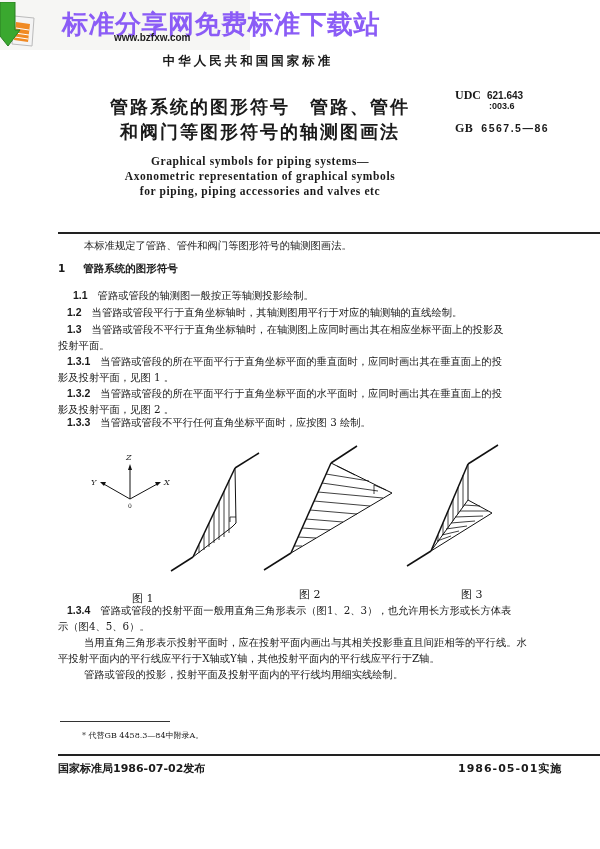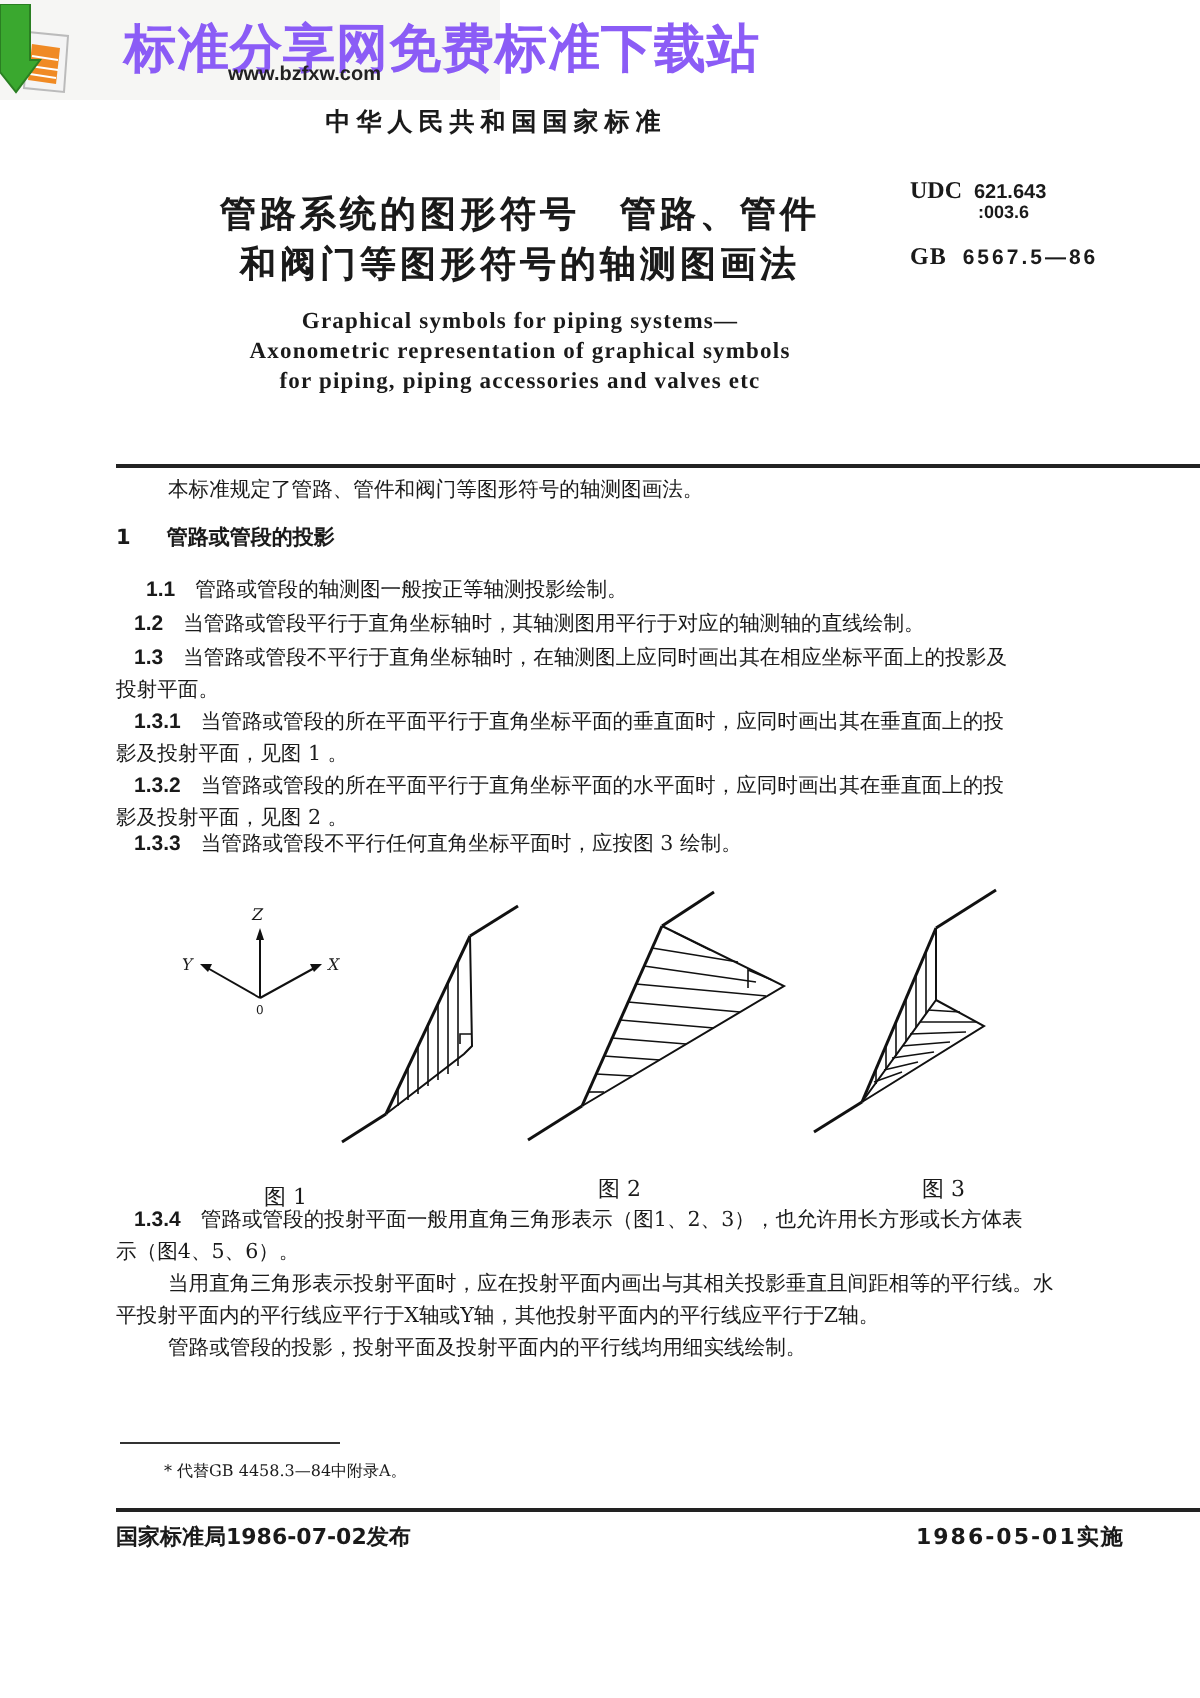--- a/index.html
+++ b/index.html
@@ -48,21 +48,21 @@
 <div class="abs title-en" style="top:170px;font-family:Liberation Serif, serif;">Axonometric representation of graphical symbols</div>
 <div class="abs title-en" style="top:185px;">for piping, piping accessories and valves etc</div>
 
 <div class="abs udc"><span>UDC</span><span class="n">621.643</span></div>
 <div class="abs udc2">:003.6</div>
 <div class="abs gb"><span>GB</span><span class="n">6567.5—86</span></div>
 
 <div class="abs hr" style="left:58px;top:232px;width:542px;"></div>
 
 <div class="abs para" style="left:84px;top:237px;">本标准规定了管路、管件和阀门等图形符号的轴测图画法。</div>
-<div class="abs sec" style="left:58px;top:262px;"><span>1</span><span style="margin-left:18px">管路或管段的投影</span></div>
+<div class="abs sec" style="left:58px;top:262px;"><span>1</span><span style="margin-left:18px">管路系统的图形符号</span></div>
 
 <div class="abs para" style="left:73px;top:287px;"><span class="num">1.1</span><span>管路或管段的轴测图一般按正等轴测投影绘制。</span></div>
 <div class="abs para" style="left:67px;top:304px;"><span class="num">1.2</span><span>当管路或管段平行于直角坐标轴时，其轴测图用平行于对应的轴测轴的直线绘制。</span></div>
 <div class="abs para" style="left:67px;top:321px;"><span class="num">1.3</span><span>当管路或管段不平行于直角坐标轴时，在轴测图上应同时画出其在相应坐标平面上的投影及</span></div>
 <div class="abs para" style="left:58px;top:337px;">投射平面。</div>
 
 <div class="abs para" style="left:67px;top:353px;"><span class="num">1.3.1</span><span>当管路或管段的所在平面平行于直角坐标平面的垂直面时，应同时画出其在垂直面上的投</span></div>
 <div class="abs para" style="left:58px;top:369px;">影及投射平面，见图 1 。</div>
 <div class="abs para" style="left:67px;top:385px;"><span class="num">1.3.2</span><span>当管路或管段的所在平面平行于直角坐标平面的水平面时，应同时画出其在垂直面上的投</span></div>
 <div class="abs para" style="left:58px;top:401px;">影及投射平面，见图 2 。</div>

